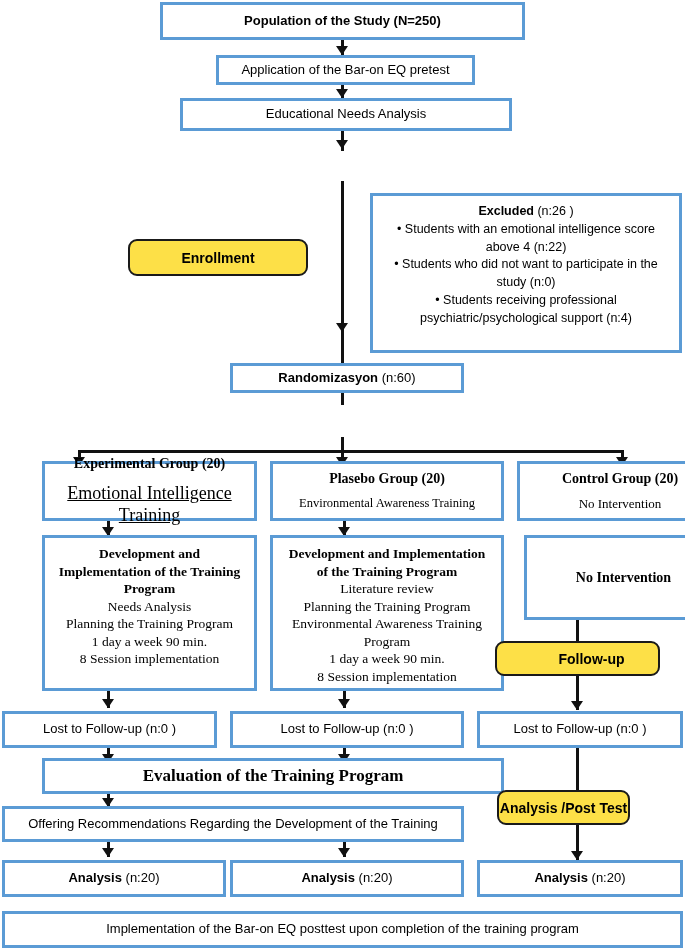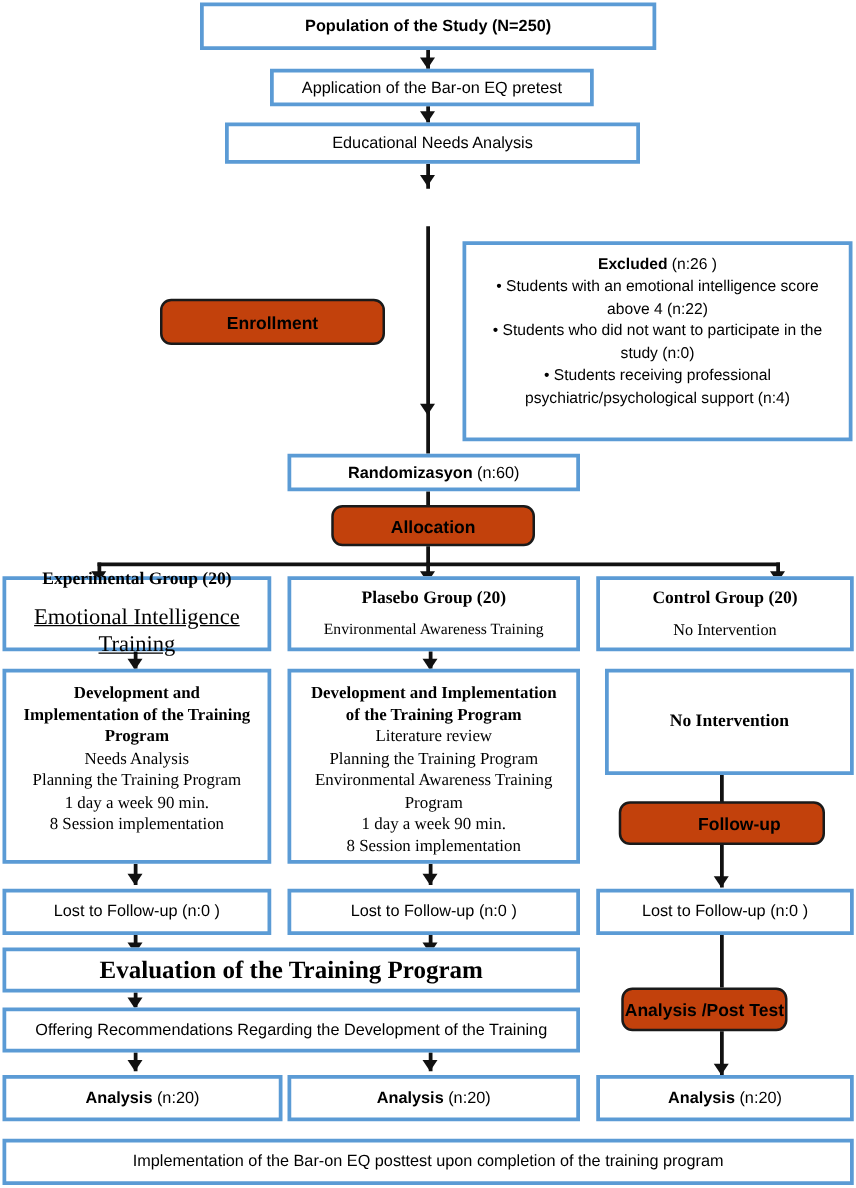--- a/index.html
+++ b/index.html
@@ -30,37 +30,38 @@
     color: #000000;
     font-family: "Liberation Sans", sans-serif;
     font-size: 13px;
     line-height: 1.25;
     padding: 2px 6px;
     z-index: 3;
   }
   .box.serif {
     font-family: "Liberation Serif", serif;
     font-size: 14px;
+    margin-left: 40px;
   }
   .box.left {
     justify-content: flex-start;
     text-align: center;
     align-items: flex-start;
     padding: 7px 9px;
   }
   .box.col {
     flex-direction: column;
     justify-content: center;
   }
   .pill {
     position: absolute;
     box-sizing: border-box;
     border: 2px solid #1a1a1a;
     border-radius: 9px;
-    background: #c2410c;
+    background: #fde047;
     display: flex;
     align-items: center;
     justify-content: center;
     text-align: center;
     font-family: "Liberation Sans", sans-serif;
     font-weight: bold;
     font-size: 14px;
     color: #000000;
     z-index: 6;
   }
@@ -174,23 +175,20 @@
       <div>• Students with an emotional intelligence score above 4 (n:22)</div>
       <div>• Students who did not want to participate in the study (n:0)</div>
       <div>• Students receiving professional psychiatric/psychological support (n:4)</div>
     </div>
   </div>
 
   <div class="box" style="left:230px; top:363px; width:234px; height:30px;">
     <span><span class="b">Randomizasyon</span><span class="n"> (n:60)</span></span>
   </div>
 
-  <div class="pill" style="left:265px; top:404px; width:163px; height:33px;">
-    <span>Allocation</span>
-  </div>
 
   <div class="box serif col" style="left:2px; top:461px; width:215px; height:60px;">
     <div class="b" style="margin-bottom:9px;">Experimental Group (20)</div>
     <div style="font-size:18px;text-decoration:underline;">Emotional Intelligence Training</div>
   </div>
 
   <div class="box serif col" style="left:230px; top:461px; width:234px; height:60px;">
     <div class="b" style="margin-bottom:9px;">Plasebo Group (20)</div>
     <div style="font-size:12.5px;">Environmental Awareness Training</div>
   </div>
@@ -233,21 +231,21 @@
     <span>Lost to Follow-up (n:0 )</span>
   </div>
   <div class="box" style="left:230px; top:711px; width:234px; height:37px;">
     <span>Lost to Follow-up (n:0 )</span>
   </div>
   <div class="box" style="left:477px; top:711px; width:206px; height:37px;">
     <span>Lost to Follow-up (n:0 )</span>
   </div>
 
   <div class="box serif" style="left:2px; top:758px; width:462px; height:36px;">
-    <span class="b" style="font-size:20px;">Evaluation of the Training Program</span>
+    <span class="b" style="font-size:17px;">Evaluation of the Training Program</span>
   </div>
 
   <div class="box" style="left:2px; top:806px; width:462px; height:36px;">
     <span>Offering Recommendations Regarding the Development of the Training</span>
   </div>
 
   <div class="pill" style="left:497px; top:790px; width:133px; height:35px;">
     <span>Analysis /Post Test</span>
   </div>
 

